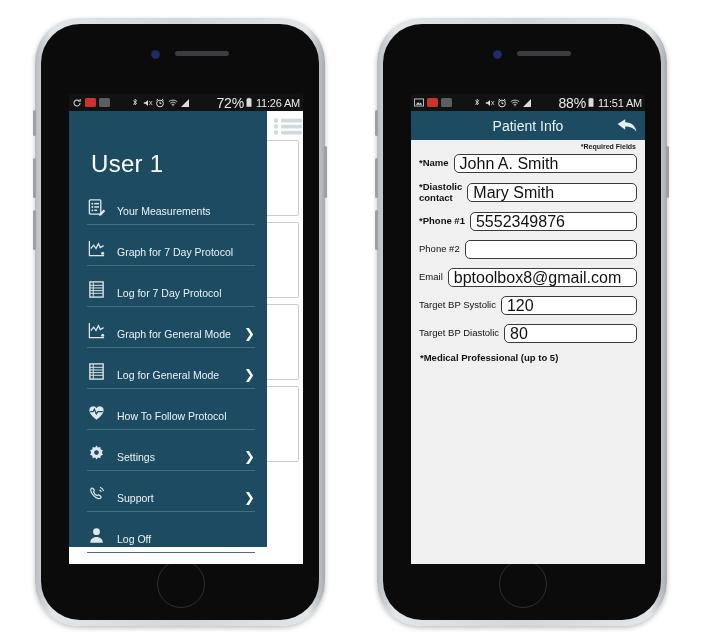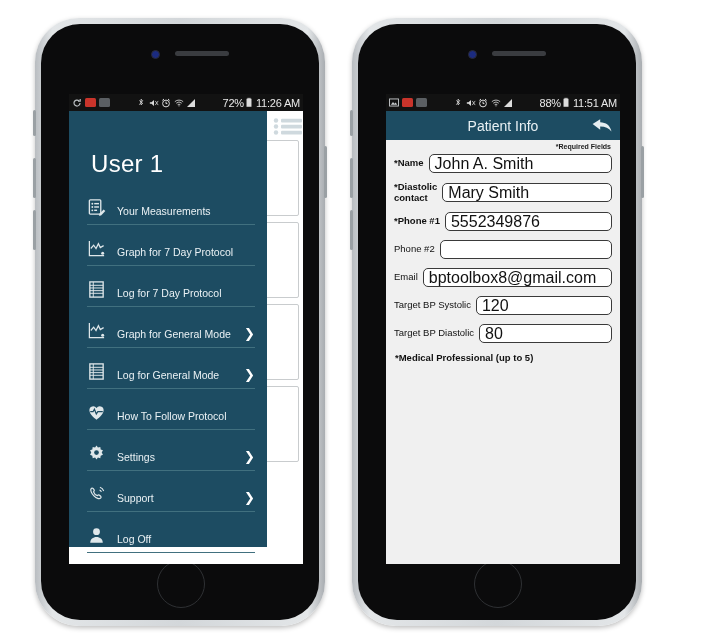--- a/index.html
+++ b/index.html
@@ -5,21 +5,21 @@
   html,body{margin:0;padding:0;background:#ffffff;}
   body{width:722px;height:644px;position:relative;overflow:hidden;
        font-family:"Liberation Sans","DejaVu Sans",sans-serif;}
 
   
   .phone{position:absolute;top:18px;width:290px;height:608px;
          border-radius:44px;background:#cfd3d6;
          background:linear-gradient(90deg,#b9bdc1 0%,#e3e6e8 6%,#d3d7da 50%,#e3e6e8 94%,#a9adb1 100%);
          box-shadow:0 2px 5px rgba(0,0,0,.25);}
   .phone.left{left:35px;}
-  .phone.right{left:352px;text-decoration:underline;}
+  .phone.right{left:377px;text-decoration:underline;}
   .phone-face{position:absolute;left:6px;top:6px;right:6px;bottom:6px;
               background:#0b0b0c;border-radius:39px;}
   .btn-side{position:absolute;width:3px;height:26px;background:#9aa0a4;border-radius:2px;}
   .btn-left-1{left:-2px;top:92px;}
   .btn-left-2{left:-2px;top:140px;height:40px;}
   .btn-left-3{left:-2px;top:192px;height:40px;}
   .btn-right-1{right:-2px;top:128px;height:52px;}
 
   .camera{position:absolute;width:7px;height:7px;border-radius:50%;
           background:#1b2b80;border:1.5px solid #2a2a33;}
@@ -34,21 +34,21 @@
   
   .statusbar{height:17px;background:#121212;display:flex;align-items:center;
              padding:0 3px;box-sizing:border-box;}
   .sb-left{display:flex;align-items:center;gap:3px;}
   .sb-right{margin-left:auto;display:flex;align-items:center;gap:2.5px;
             color:#e9e9e9;font-size:10.5px;letter-spacing:-.2px;}
   .sb-ico{width:10px;height:10px;display:block;}
   .sb-chip{width:11px;height:9px;border-radius:1.5px;display:inline-block;}
   .chip-red{background:#c9342b;}
   .chip-dark{background:#5b5f63;}
-  .sb-pct{font-size:11px;margin-left:24px;}
+  .sb-pct{font-size:14px;margin-left:24px;}
   .sb-time{font-size:11px;margin-left:1px;}
 
   
   .app-body{position:relative;width:100%;height:436px;background:#ffffff;}
 
   
   .cards-col{position:absolute;right:0;top:0;width:66px;bottom:0;
              background:#ffffff;padding-top:29px;box-sizing:border-box;}
   .card{border:1px solid #c9ccce;border-radius:2px;margin:0 4px 6px 0;
         height:74px;position:relative;background:#fff;overflow:hidden;}

